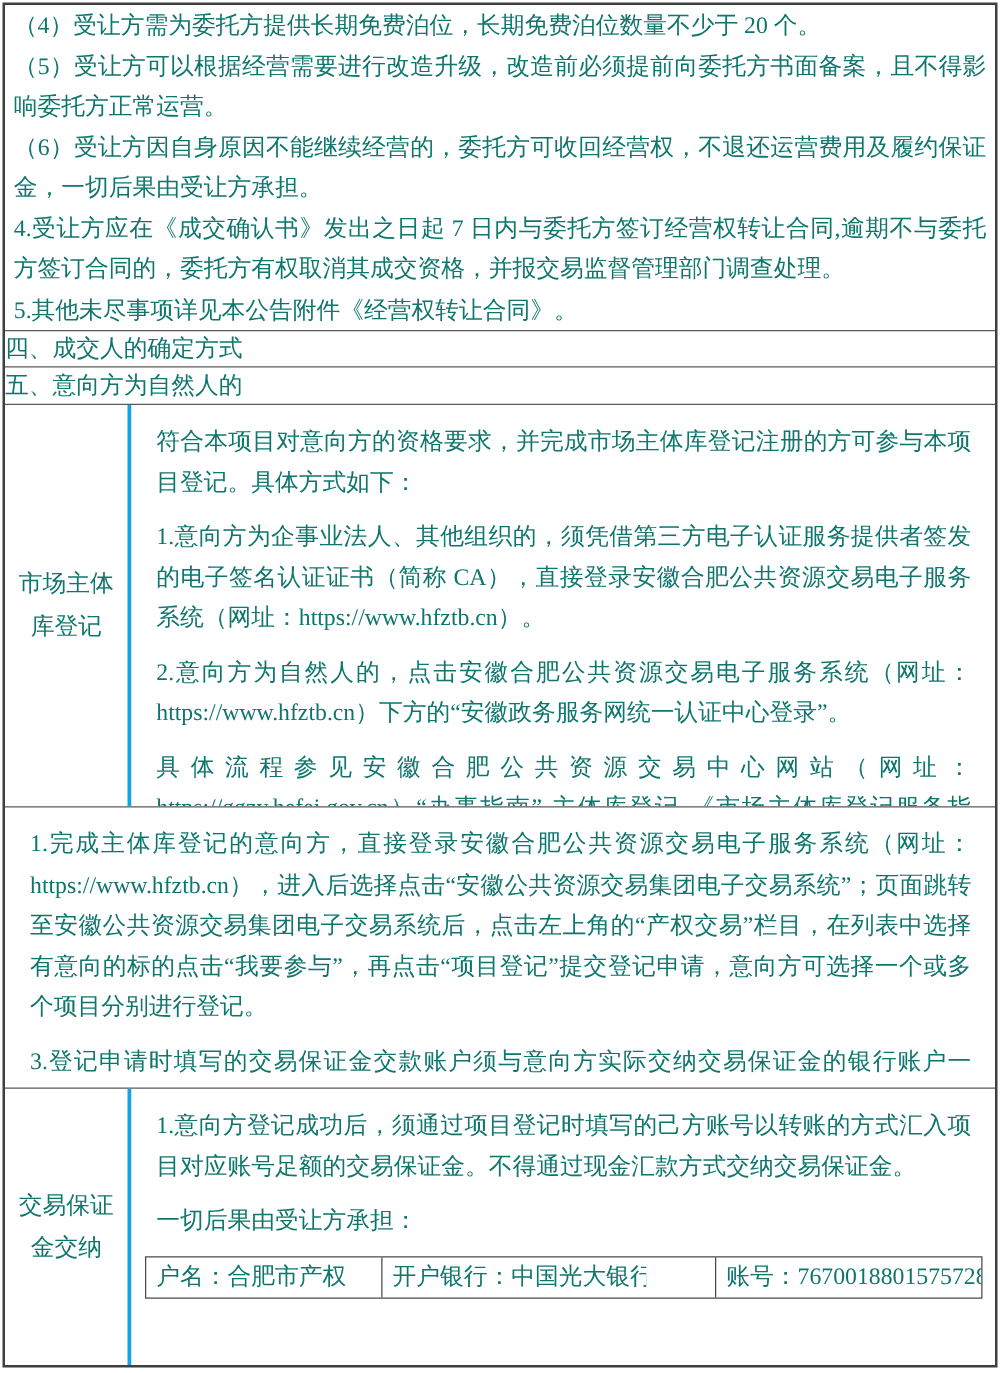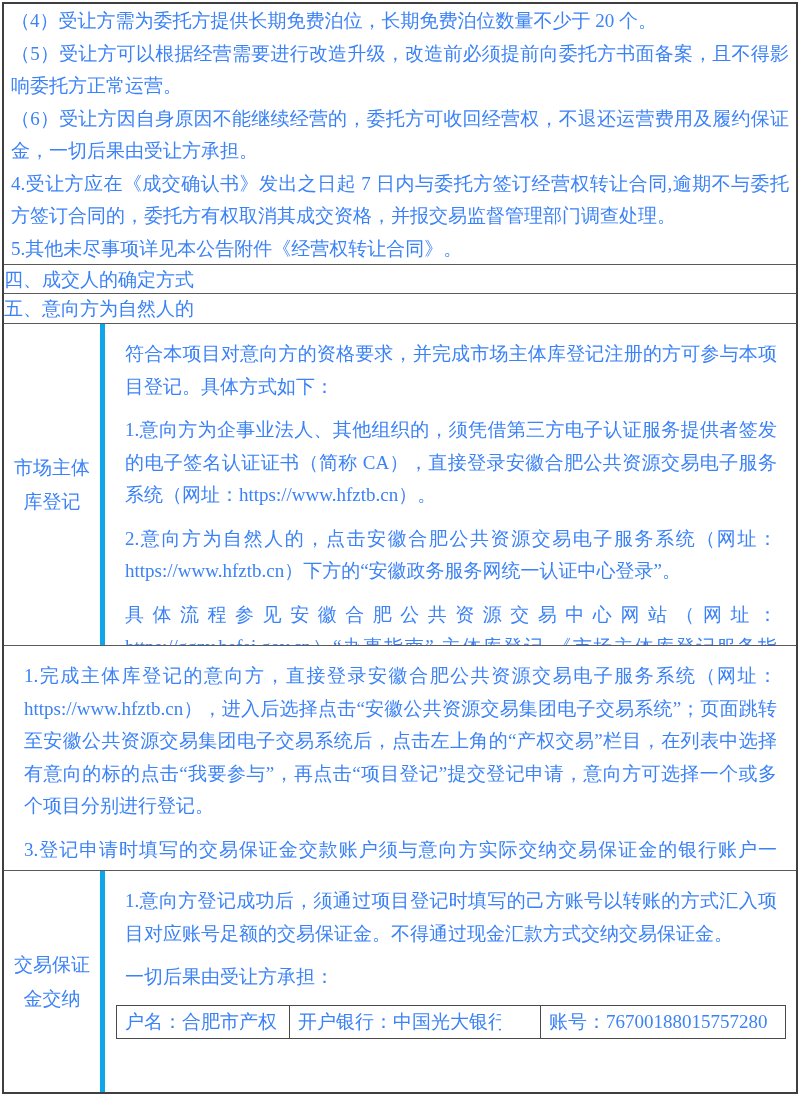--- a/index.html
+++ b/index.html
@@ -4,21 +4,21 @@
 <style>
   html, body { margin: 0; padding: 0; background: #ffffff; }
   .page {
     position: relative;
     width: 800px;
     height: 1098px;
     background: #ffffff;
     overflow: hidden;
     font-family: "Liberation Serif", "DejaVu Serif", serif;
     font-size: 19px;
-    color: #3b82f6;
+    color: #0f766e;
   }
   .doc {
     box-sizing: border-box;
     margin: 2px;
     height: 1092px;
     border: 2px solid #3f3f3f;
     display: flex;
     flex-direction: column;
     overflow: hidden;
     background: #fff;
@@ -47,21 +47,21 @@
     justify-content: flex-start;
     text-align: center;
     line-height: 1;
   }
 
   .split { display: flex; height: 100%; }
   .label-col {
     box-sizing: border-box;
     width: 101px;
     flex: 0 0 101px;
-    border-right: 5px solid #0ea5e9;
+    border-right: 3px solid #0ea5e9;
     display: flex;
     align-items: center;
     justify-content: center;
     text-align: center;
     padding: 0 9px;
     line-height: 34px;
   }
   .content-col {
     box-sizing: border-box;
     flex: 1 1 auto;
@@ -71,20 +71,21 @@
     overflow: hidden;
   }
   .content-col p { margin: 11px; }
 
   .acct-table {
     display: flex;
     box-sizing: border-box;
     border: 1px solid #4a4a4a;
     margin: 3px 2px 0 2px;
     line-height: 28px;
+    gap: 16px;
   }
   .acct-cell {
     box-sizing: border-box;
     padding: 2px 8px;
     white-space: nowrap;
     overflow: hidden;
   }
   .acct-cell + .acct-cell { border-left: 1px solid #4a4a4a; }
   .acct-name { flex: 0 0 auto; width: 172px; }
   .acct-bank { flex: 0 0 auto; width: 212px; }

